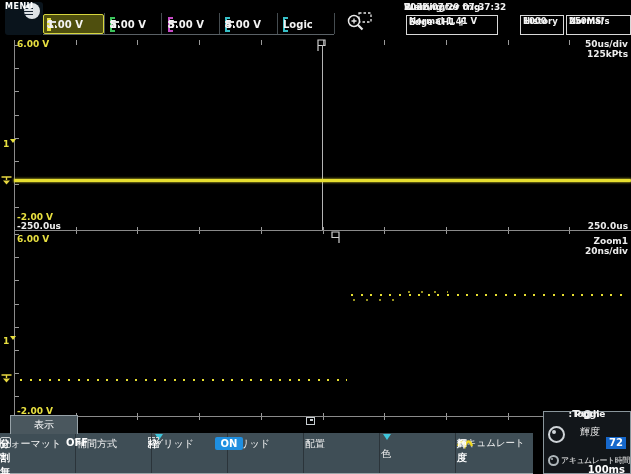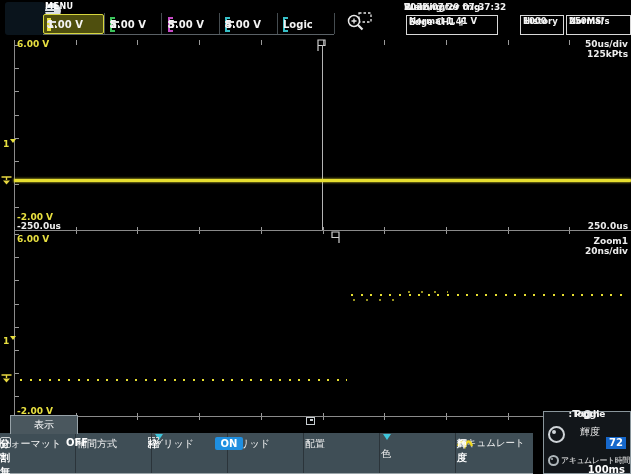--- a/index.html
+++ b/index.html
@@ -2,21 +2,21 @@
 <html style="--ch1: #e8e040; --ch2: #3cc45c; --ch3: #c84cc8; --ch4: #38c0c8; --trace_yellow: #e6de30; --accent_blue: #1f8fe0; --badge_blue: #1668cc; --menu_bg: #3f4e56; --marker_cyan: #3fc6dc;"><head>
 <meta charset="utf-8">
 <style>
   html,body{margin:0;padding:0;background:#222;}
   #screen{position:relative;width:631px;height:474px;background:#000;overflow:hidden;
           font-family:"DejaVu Sans",sans-serif;color:#ececec;}
   #screen *{position:absolute;box-sizing:border-box;}
   .txt{font-size:9px;font-weight:bold;white-space:nowrap;}
   .yel{color:var(--ch1);}
   
-  .menu-btn{left:5px;top:2px;width:38px;height:33px;text-align:center;background:#0a141c;border-radius:3px;padding-left:40px;}
+  .menu-btn{left:5px;top:2px;width:38px;height:33px;text-align:center;background:#0a141c;border-radius:3px;}
   .menu-circle{position:static;display:inline-block;width:16px;height:16px;margin-top:1px;border-radius:50%;
                background:#dde2e5;}
   .menu-circle i{position:static;display:block;width:9px;height:7px;margin:5px auto 0;
                  background:repeating-linear-gradient(180deg,#16222e 0 1.5px,transparent 1.5px 3px);}
   .menu-word{position:static;display:block;font-size:8px;font-weight:bold;color:#fff;letter-spacing:.5px;}
   .ch-underline{left:43px;top:34px;width:291px;height:1px;background:#5a6166;}
   .ch-sep{top:13px;width:1px;height:21px;background:#454c50;}
   .chbox{top:14px;height:20px;display:flex;align-items:center;gap:3px;padding:0 3px;}
   .chbox.sel{background:#4f4f0e;border:1px solid #d6d63e;border-radius:2px;}
   .chbar{position:static;width:4px;height:13px;background:var(--ch1);}

